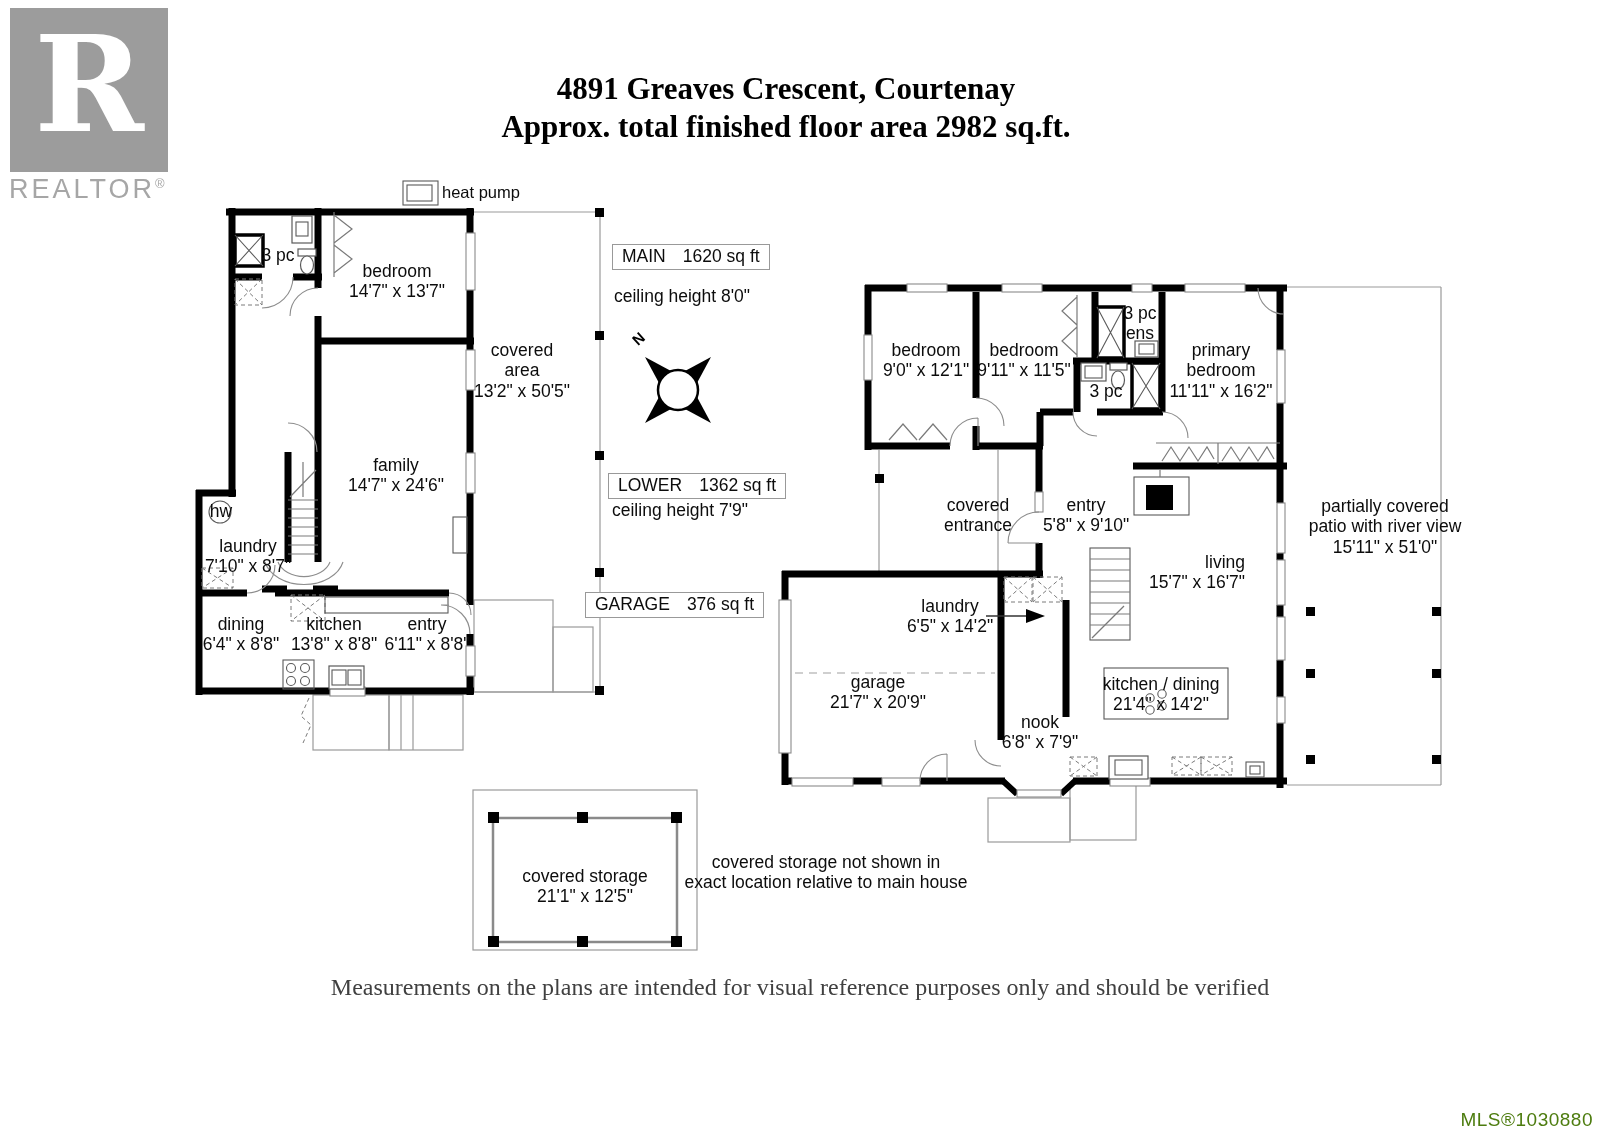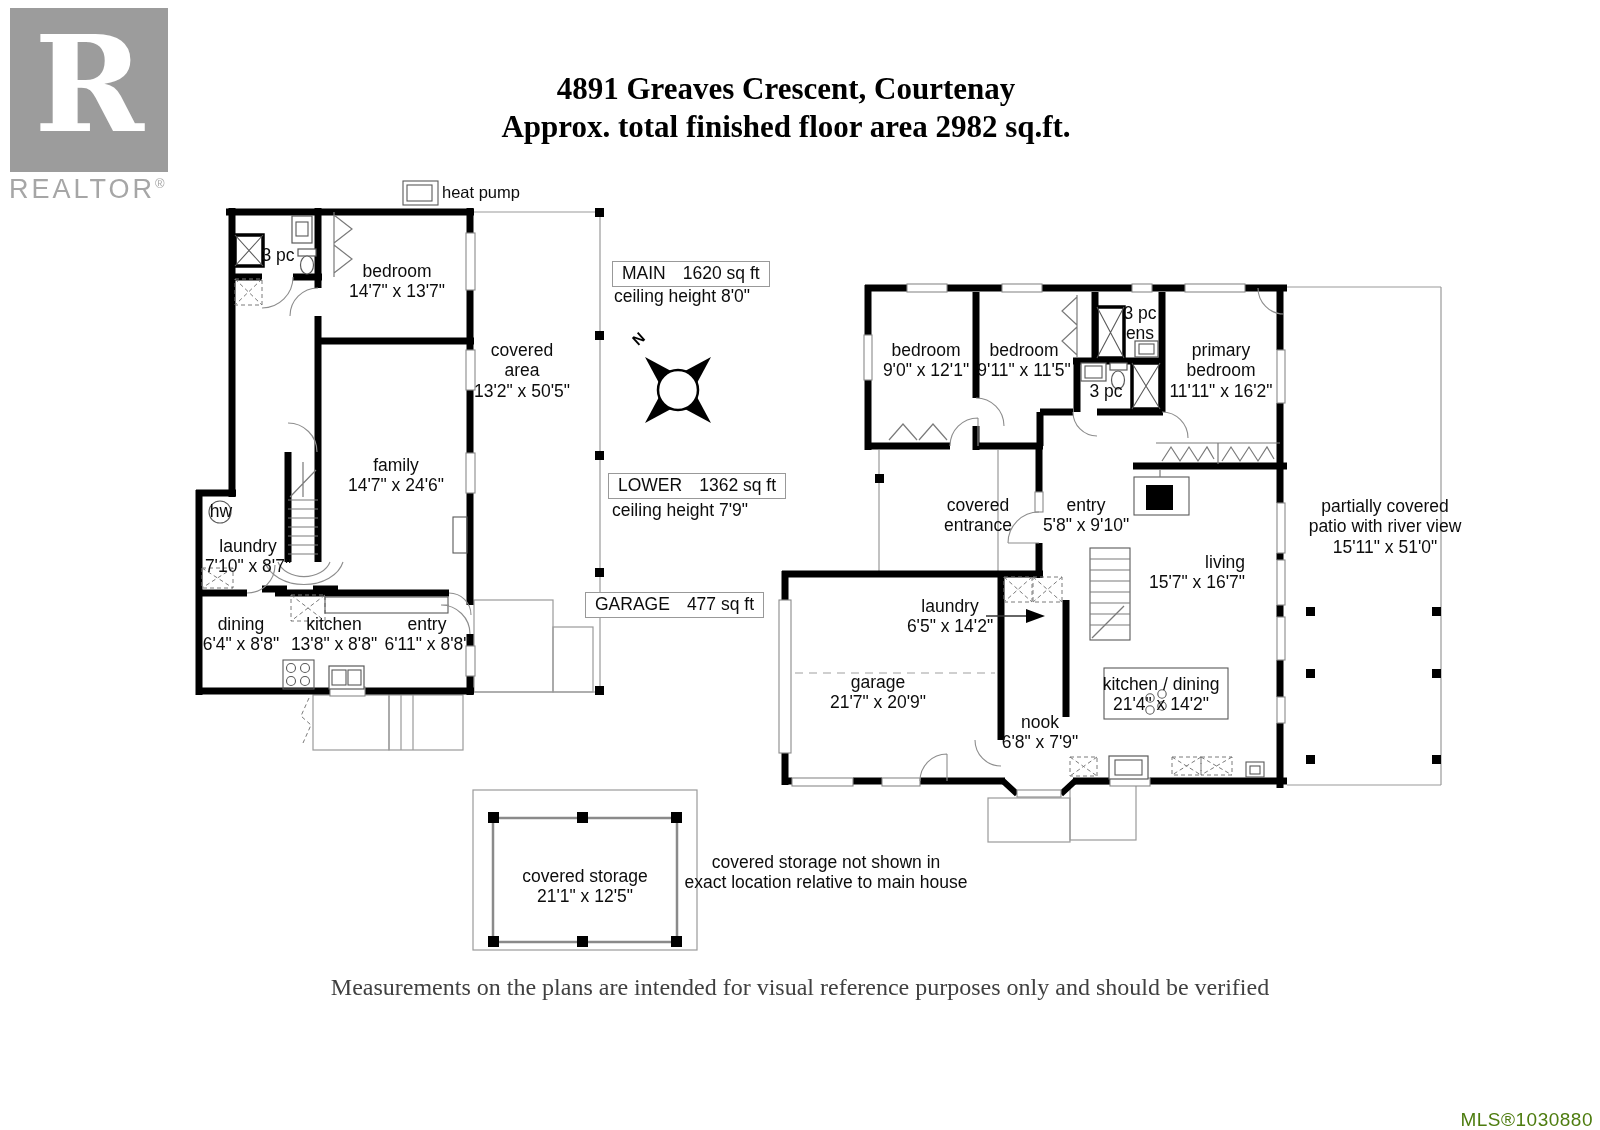--- a/index.html
+++ b/index.html
@@ -327,32 +327,32 @@
   <div class="logo-word"><span>REALTOR</span><sup>®</sup></div>
 
   <div class="title-block">
     <div>4891 Greaves Crescent, Courtenay</div>
     <div>Approx. total finished floor area 2982 sq.ft.</div>
   </div>
 
   <div class="hp-label">heat pump</div>
   <div class="compass-n">N</div>
 
-  <div class="tag" style="left:612px;top:261px;">
+  <div class="tag" style="left:612px;top:244px;">
     <span>MAIN</span><span class="gap"></span><span>1620 sq ft</span>
   </div>
   <div class="ceil" style="left:614px;top:286px;">ceiling height 8'0"</div>
 
   <div class="tag" style="left:608px;top:473px;">
     <span>LOWER</span><span class="gap"></span><span>1362 sq ft</span>
   </div>
   <div class="ceil" style="left:612px;top:500px;">ceiling height 7'9"</div>
 
   <div class="tag" style="left:585px;top:592px;">
-    <span>GARAGE</span><span class="gap"></span><span>477 sq ft</span>
+    <span>GARAGE</span><span class="gap"></span><span>376 sq ft</span>
   </div>
 
   <div class="rl" style="left:278px;top:245px;">
     <div>3 pc</div>
   </div>
   <div class="rl" style="left:397px;top:261px;">
     <div>bedroom</div>
     <div>14'7" x 13'7"</div>
   </div>
   <div class="rl" style="left:522px;top:340px;">

